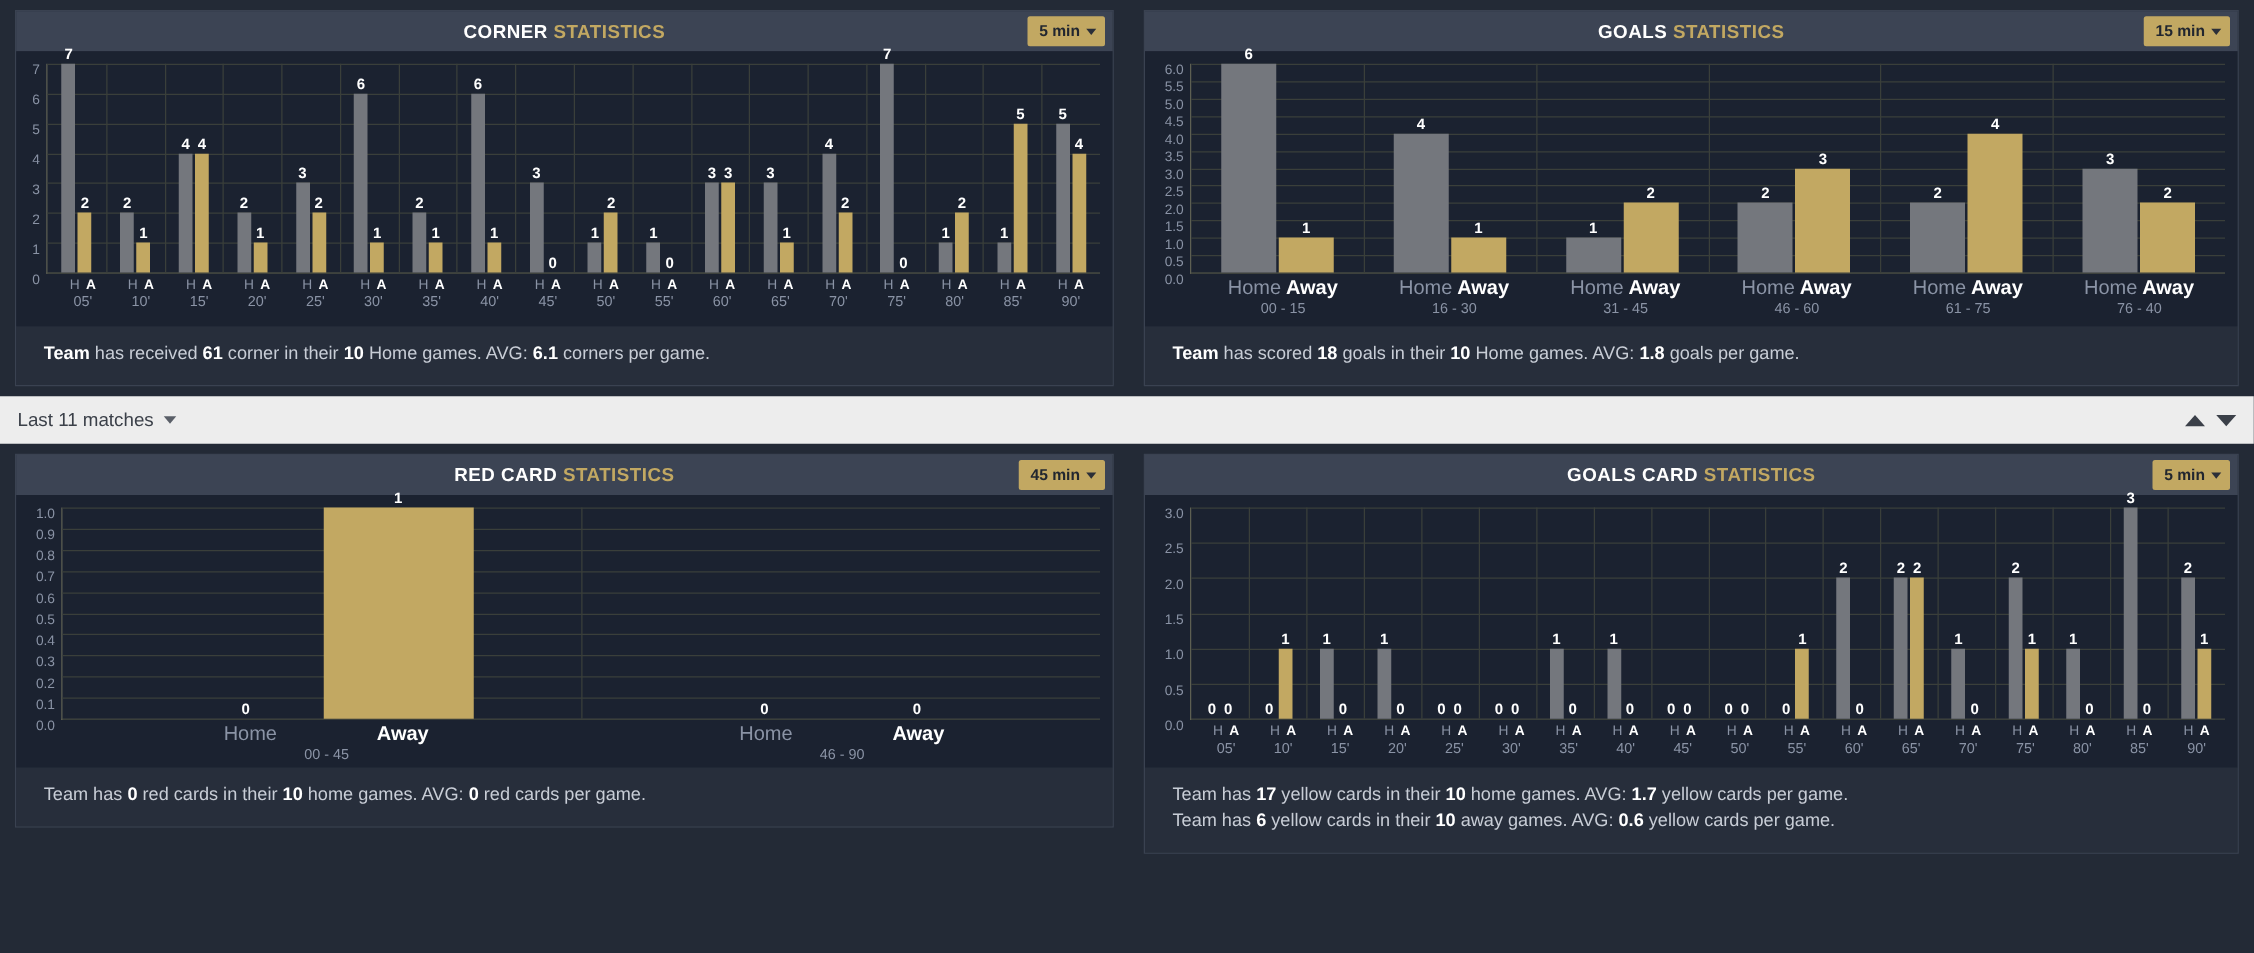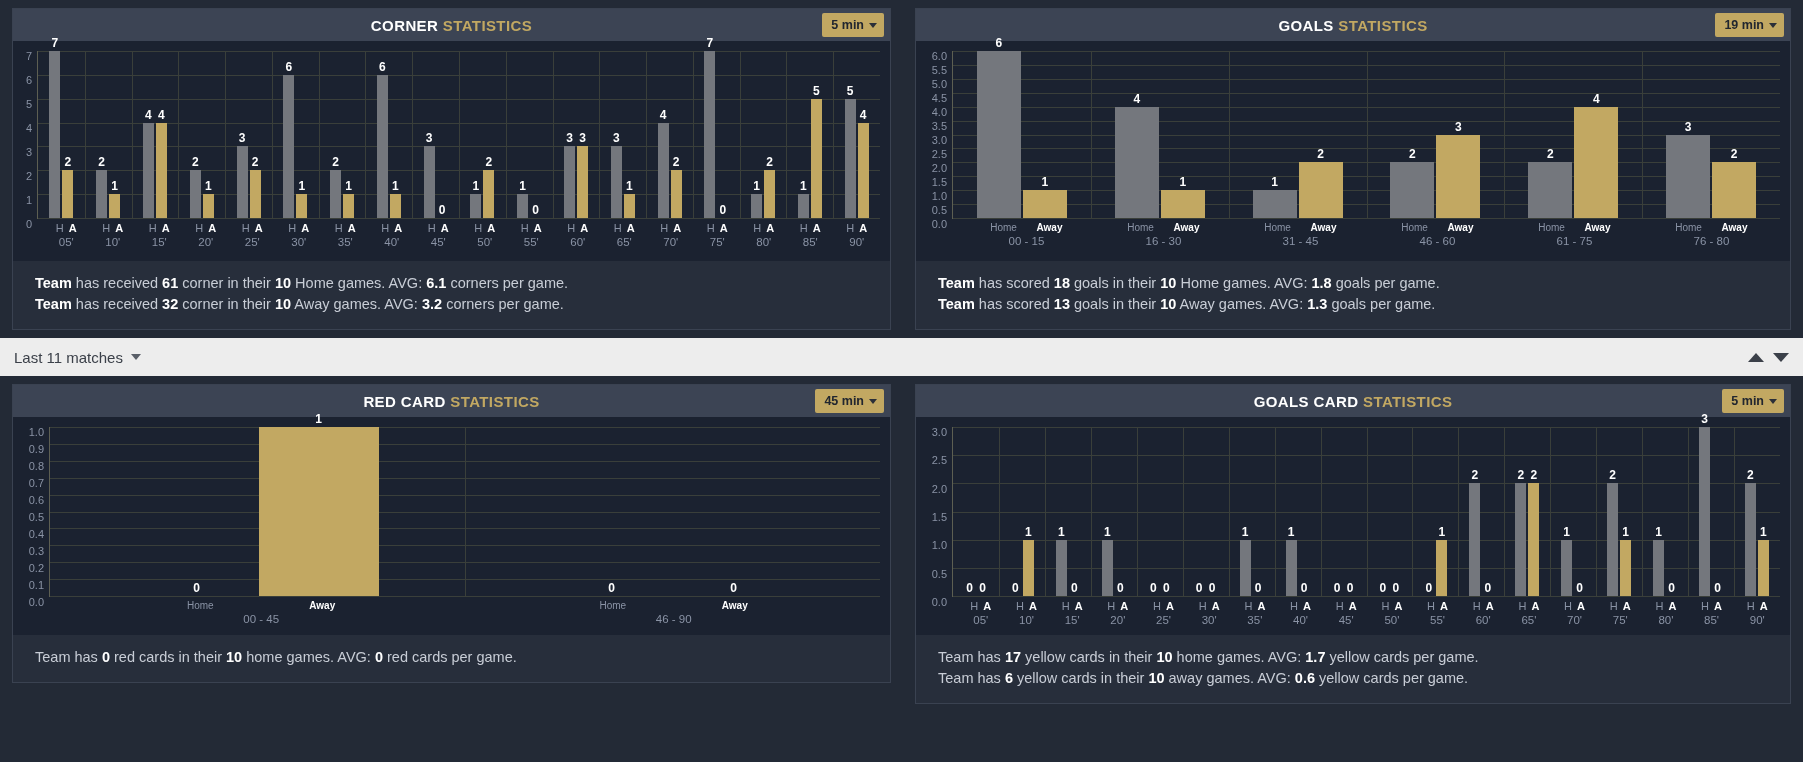--- a/index.html
+++ b/index.html
@@ -134,21 +134,21 @@
   .x-axis { display: flex; }
   .x-spacer { flex: 0 0 auto; }
   .x-groups { flex: 1 1 auto; display: flex; }
   .x-group { flex: 1 1 0; text-align: center; }
   .x-ha { display: flex; justify-content: center; gap: 2px; padding-top: 4px; }
   .x-ha span { flex: 0 0 auto; text-align: center; font-size: 11px; line-height: 1; }
   .x-h { color: #8a93a5; }
   .x-a { color: #ffffff; font-weight: bold; }
   .x-tick { font-size: 11.5px; color: #8a93a5; padding-top: 3px; line-height: 1; }
 
-  .x-axis.wide .x-ha span { font-size: 10px; }
+  .x-axis.wide .x-ha span { font-size: 16px; }
 
   
   .panel-footer {
     background: #272e3b;
     padding: 12px 22px 14px 22px;
   }
   .footer-line {
     color: #c8cdd6;
     font-size: 14.5px;
     line-height: 1.45;
@@ -558,34 +558,33 @@
                     <span class="x-h" style="width: 11px;">H</span>
                     <span class="x-a" style="width: 11px;">A</span>
                   </div>
                   <div class="x-tick">90'</div>
                 </div>
               </div>
             </div>
         </div>
         <div class="panel-footer" id="foot-corner">
             <div class="footer-line"><b>Team</b><span> has received </span><b>61</b><span> corner in their </span><b>10</b><span> Home games. AVG: </span><b>6.1</b><span> corners per game.</span></div>
-            <div class="footer-line"><b>Team</b><span> has received </span><b>32</b><span> corner in their </span><b>10</b><span> Away games. AVG: </span><b>3.2</b><span> corners per game.</span></div>
           </div>
       </div>
     </div>
 
     <div class="panel-wrap" style="width:900px;">
       <div class="panel">
         <div class="panel-header">
           <div class="panel-title">
             <span class="t-white">GOALS</span>
             <span class="t-gold">STATISTICS</span>
           </div>
           <div class="period-select">
-            <span>19 min</span>
+            <span>15 min</span>
             <span class="caret"></span>
           </div>
         </div>
         <div class="chart-area" style="height:220px;">
           <div class="chart-flex" style="height:168px;">
             <div class="y-axis" id="y-goals" style="flex-basis: 30px;">
                 <span>6.0</span>
                 <span>5.5</span>
                 <span>5.0</span>
                 <span>4.5</span>
@@ -720,28 +719,27 @@
                     <span class="x-h" style="width: 44px;">Home</span>
                     <span class="x-a" style="width: 44px;">Away</span>
                   </div>
                   <div class="x-tick">61 - 75</div>
                 </div>
                 <div class="x-group">
                   <div class="x-ha">
                     <span class="x-h" style="width: 44px;">Home</span>
                     <span class="x-a" style="width: 44px;">Away</span>
                   </div>
-                  <div class="x-tick">76 - 80</div>
+                  <div class="x-tick">76 - 40</div>
                 </div>
               </div>
             </div>
         </div>
         <div class="panel-footer" id="foot-goals">
             <div class="footer-line"><b>Team</b><span> has scored </span><b>18</b><span> goals in their </span><b>10</b><span> Home games. AVG: </span><b>1.8</b><span> goals per game.</span></div>
-            <div class="footer-line"><b>Team</b><span> has scored </span><b>13</b><span> goals in their </span><b>10</b><span> Away games. AVG: </span><b>1.3</b><span> goals per game.</span></div>
           </div>
       </div>
     </div>
   </div>
 
   <div class="filter-bar">
     <div class="filter-left">
       <span class="filter-label">Last 11 matches</span>
       <span class="caret-dark"></span>
     </div>

